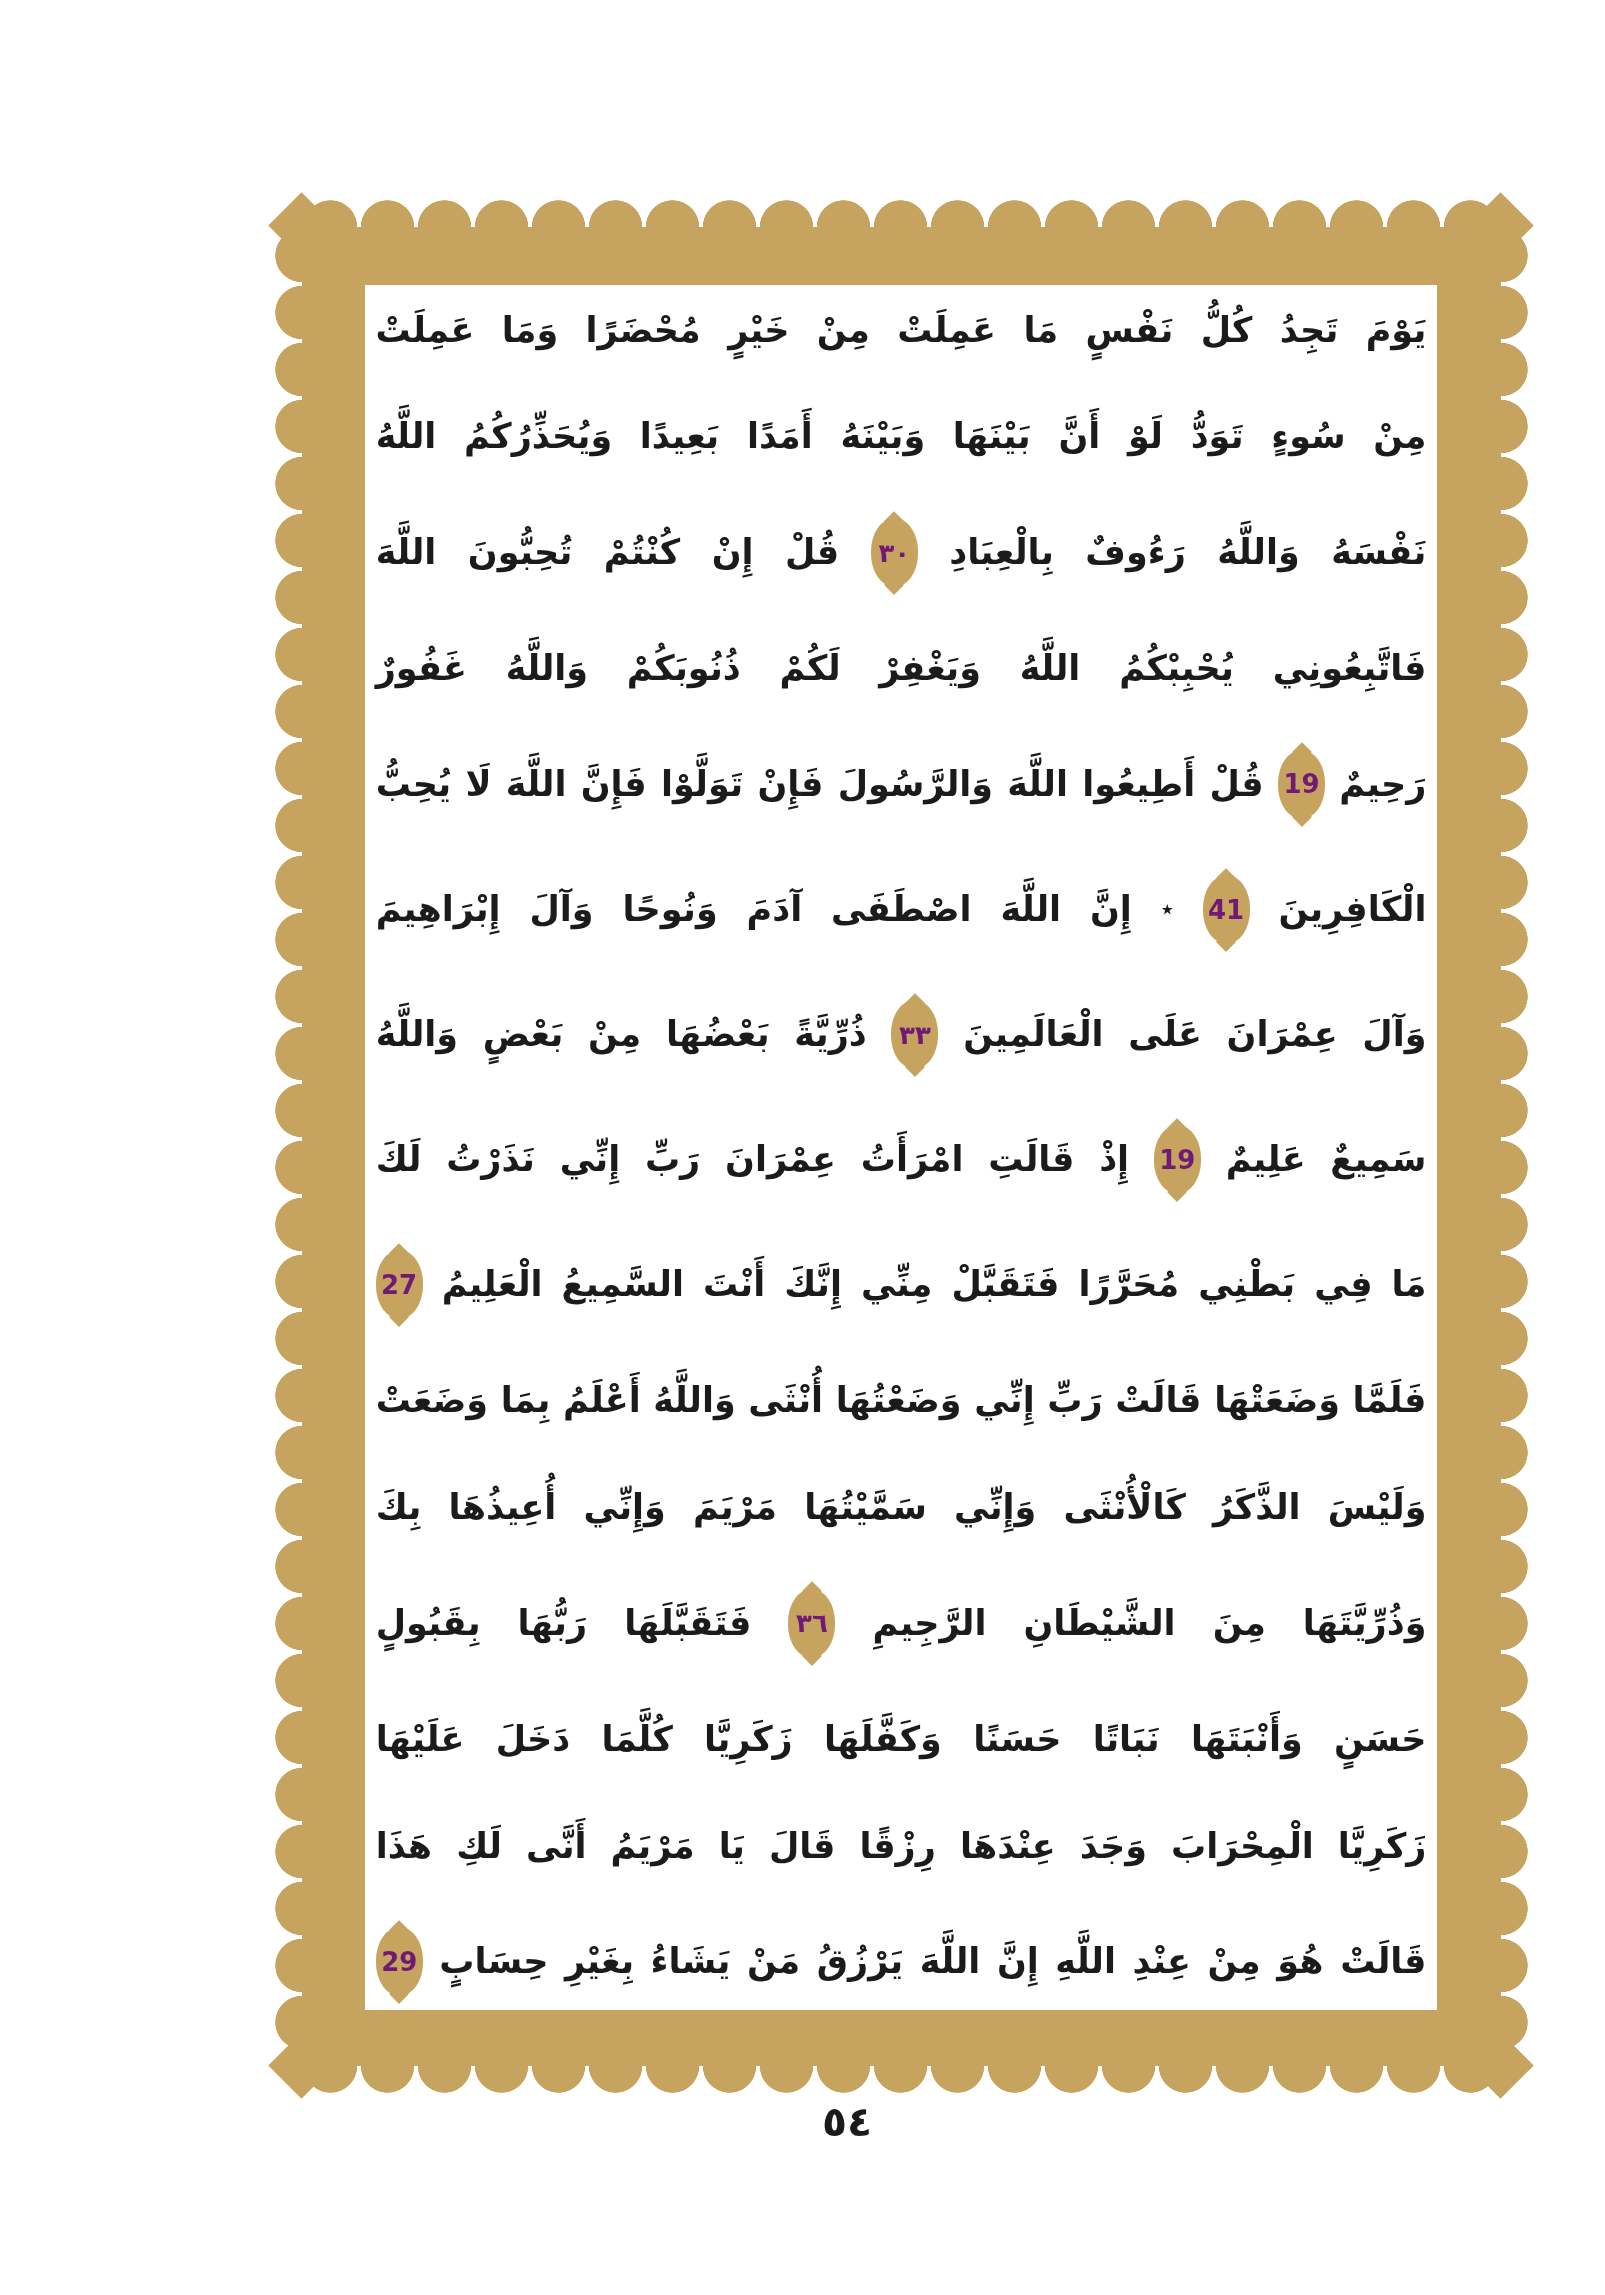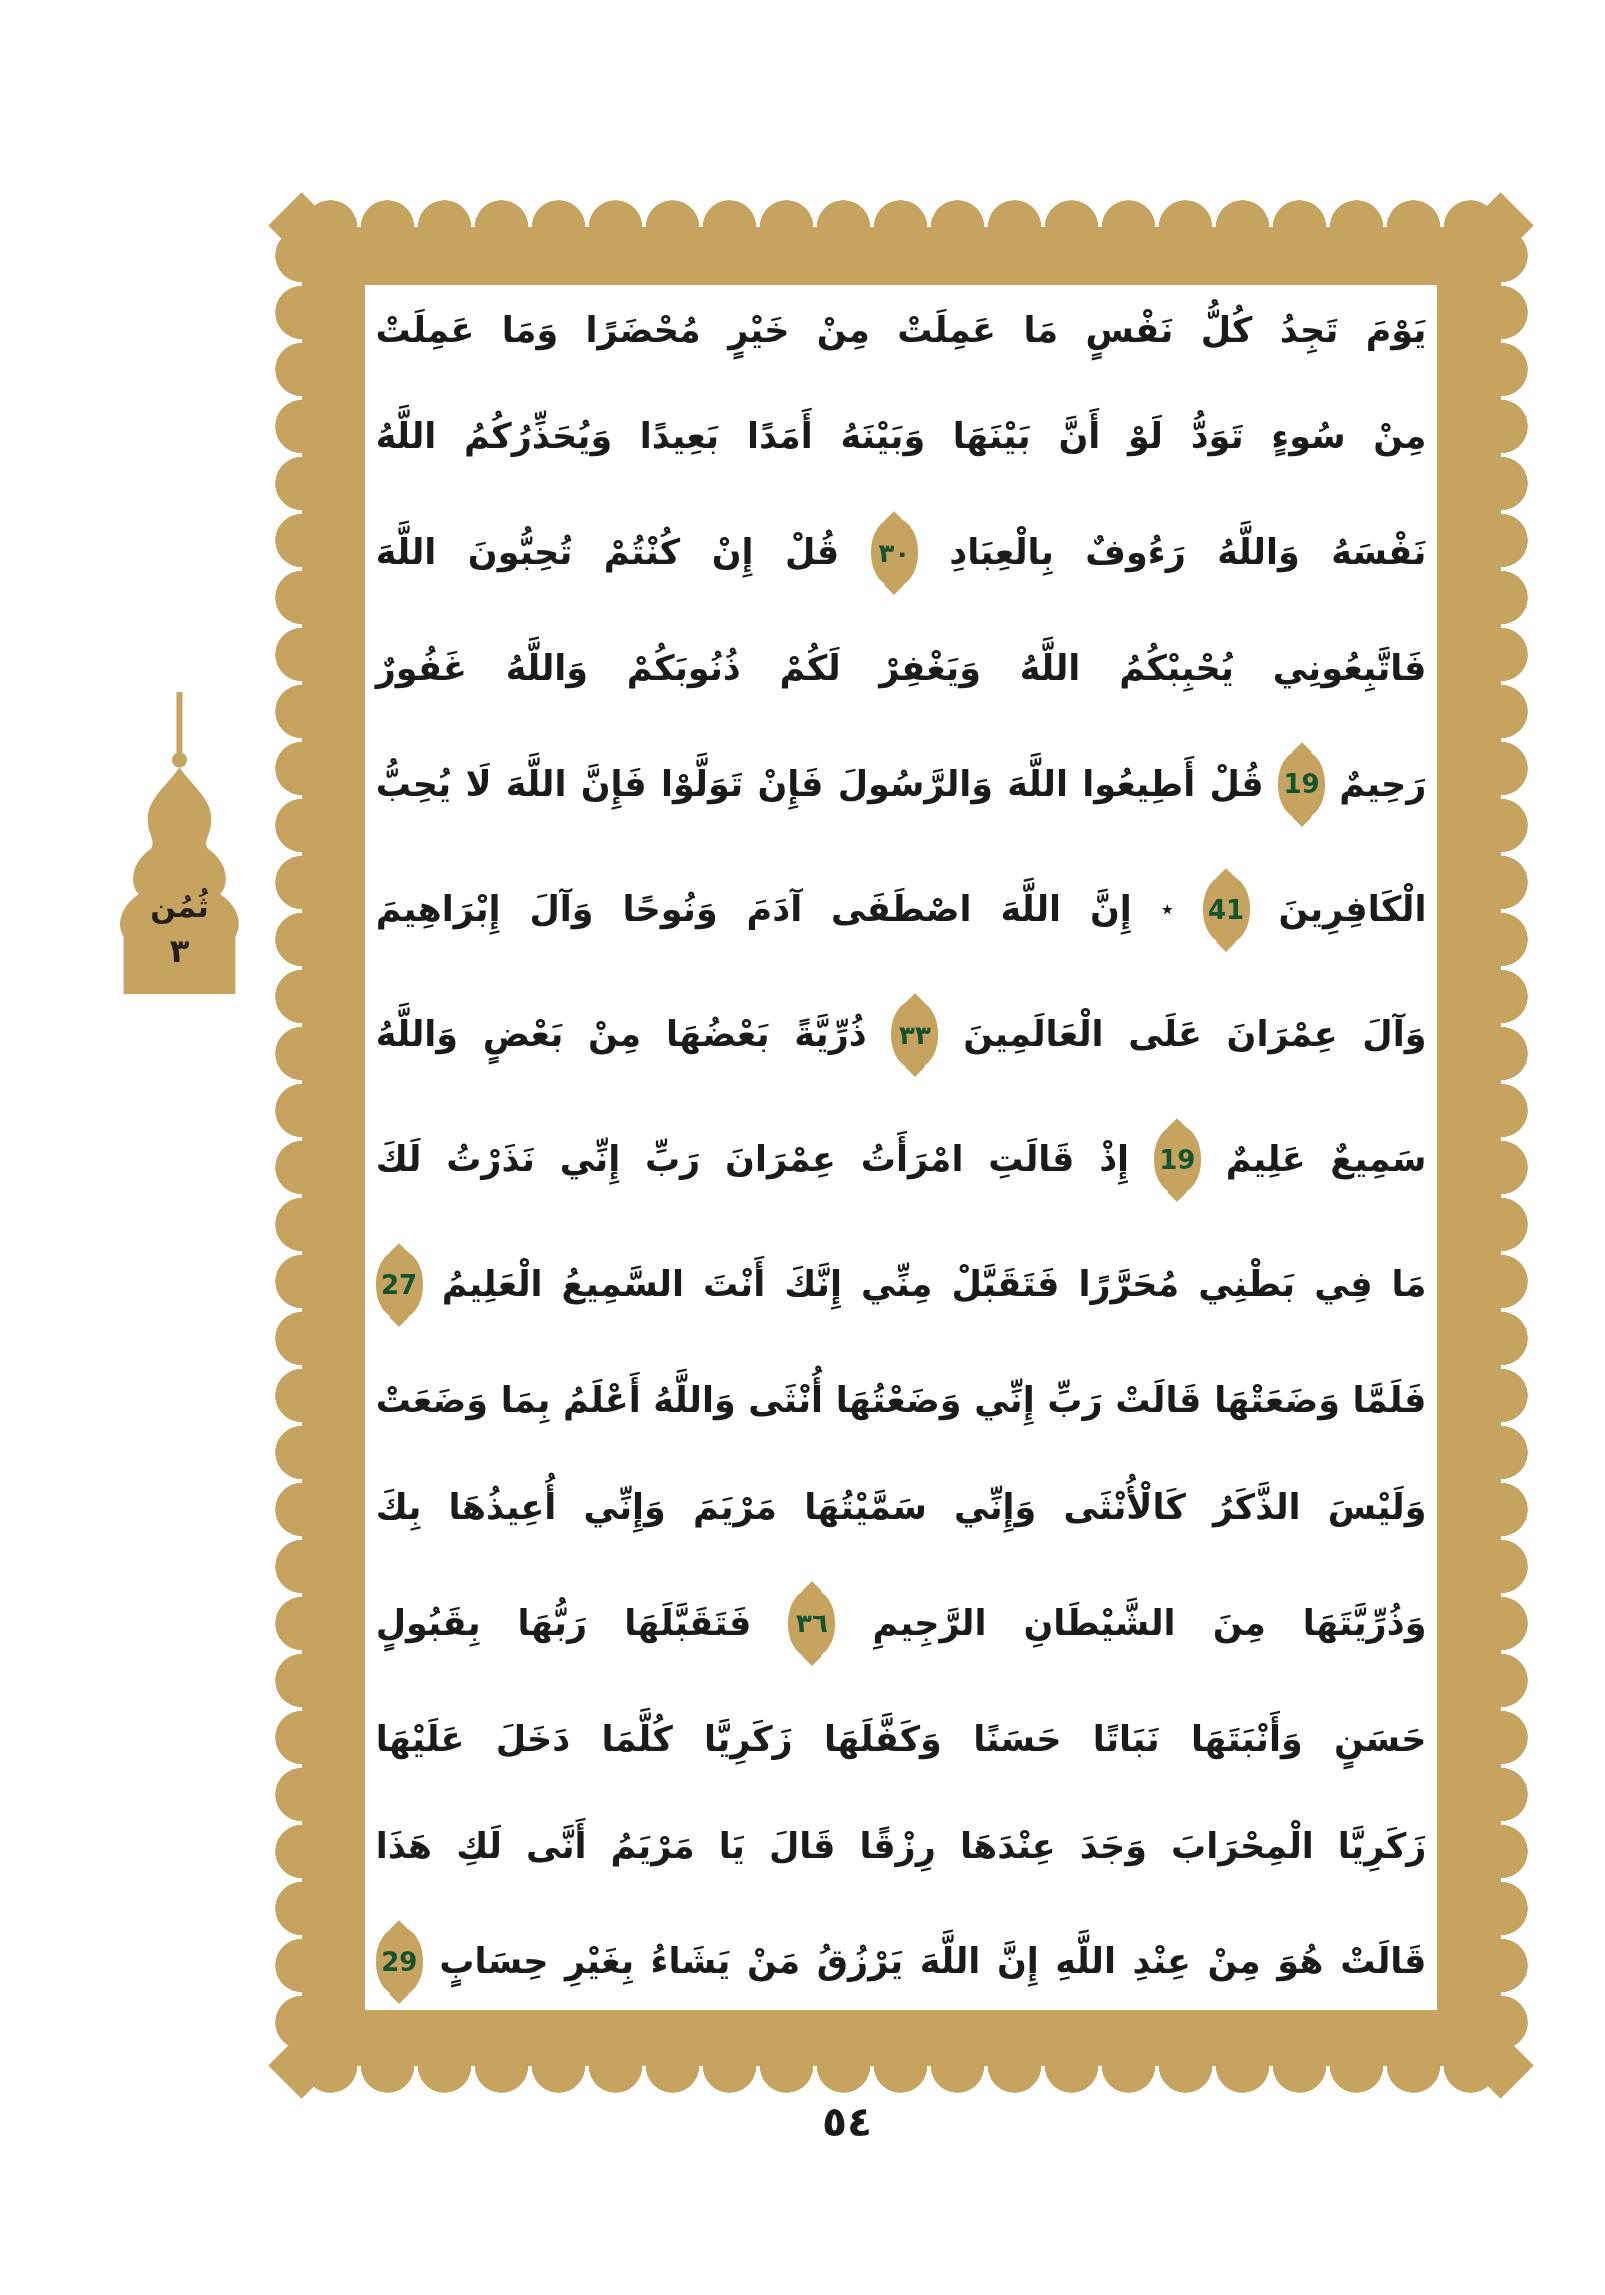--- a/index.html
+++ b/index.html
@@ -96,21 +96,21 @@
     border-radius:50%/48%;
     flex:0 0 auto;
   }
   .verse-marker::before,.verse-marker::after{
     content:"";position:absolute;left:50%;width:13.6px;height:13.6px;
     background:var(--gold);transform:translateX(-50%) rotate(45deg);
   }
   .verse-marker::before{top:-4.5px;}
   .verse-marker::after{bottom:-4.5px;}
   .verse-marker .n{
-    font-size:26px;font-weight:bold;color:#14532d;line-height:1;
+    font-size:26px;font-weight:bold;color:#701a75;line-height:1;
   }
   .star{font-size:24px;font-weight:bold;color:var(--ink);}
 
   
   .hizb{
     position:absolute;left:104px;top:692px;width:151px;height:302px;
   }
   .hizb svg{position:absolute;left:0;top:0;}
   .hizb-label,.hizb-number{
     position:absolute;left:0;width:100%;
@@ -135,40 +135,20 @@
   <div class="scallop bottom"></div>
   <div class="scallop left"></div>
   <div class="scallop right"></div>
   <div class="leaf tl"></div>
   <div class="leaf tr"></div>
   <div class="leaf bl"></div>
   <div class="leaf br"></div>
   <div class="band"></div>
   <div class="inner-area"></div>
 
-  <div class="hizb">
-    <svg width="151" height="302" viewBox="0 0 200 400">
-      <g fill="#C6A45F">
-        <rect x="96" y="0" width="8" height="84"></rect>
-        <circle cx="100" cy="90" r="10"></circle>
-        <path d="M100,100
-                 C82,126 56,142 58,172
-                 C59,190 69,198 62,208
-                 C38,224 32,252 46,268
-                 C22,284 16,308 26,324
-                 L26,400 L174,400 L174,324
-                 C184,308 178,284 154,268
-                 C168,252 162,224 138,208
-                 C131,198 141,190 142,172
-                 C144,142 118,126 100,100 Z"></path>
-      </g>
-    </svg>
-    <div class="hizb-label">ثُمُن</div>
-    <div class="hizb-number">٣</div>
-  </div>
 
   <div class="text-area" id="lines">
       <div class="line">
         <span class="w">يَوْمَ</span>
         <span class="w">تَجِدُ</span>
         <span class="w">كُلُّ</span>
         <span class="w">نَفْسٍ</span>
         <span class="w">مَا</span>
         <span class="w">عَمِلَتْ</span>
         <span class="w">مِنْ</span>

